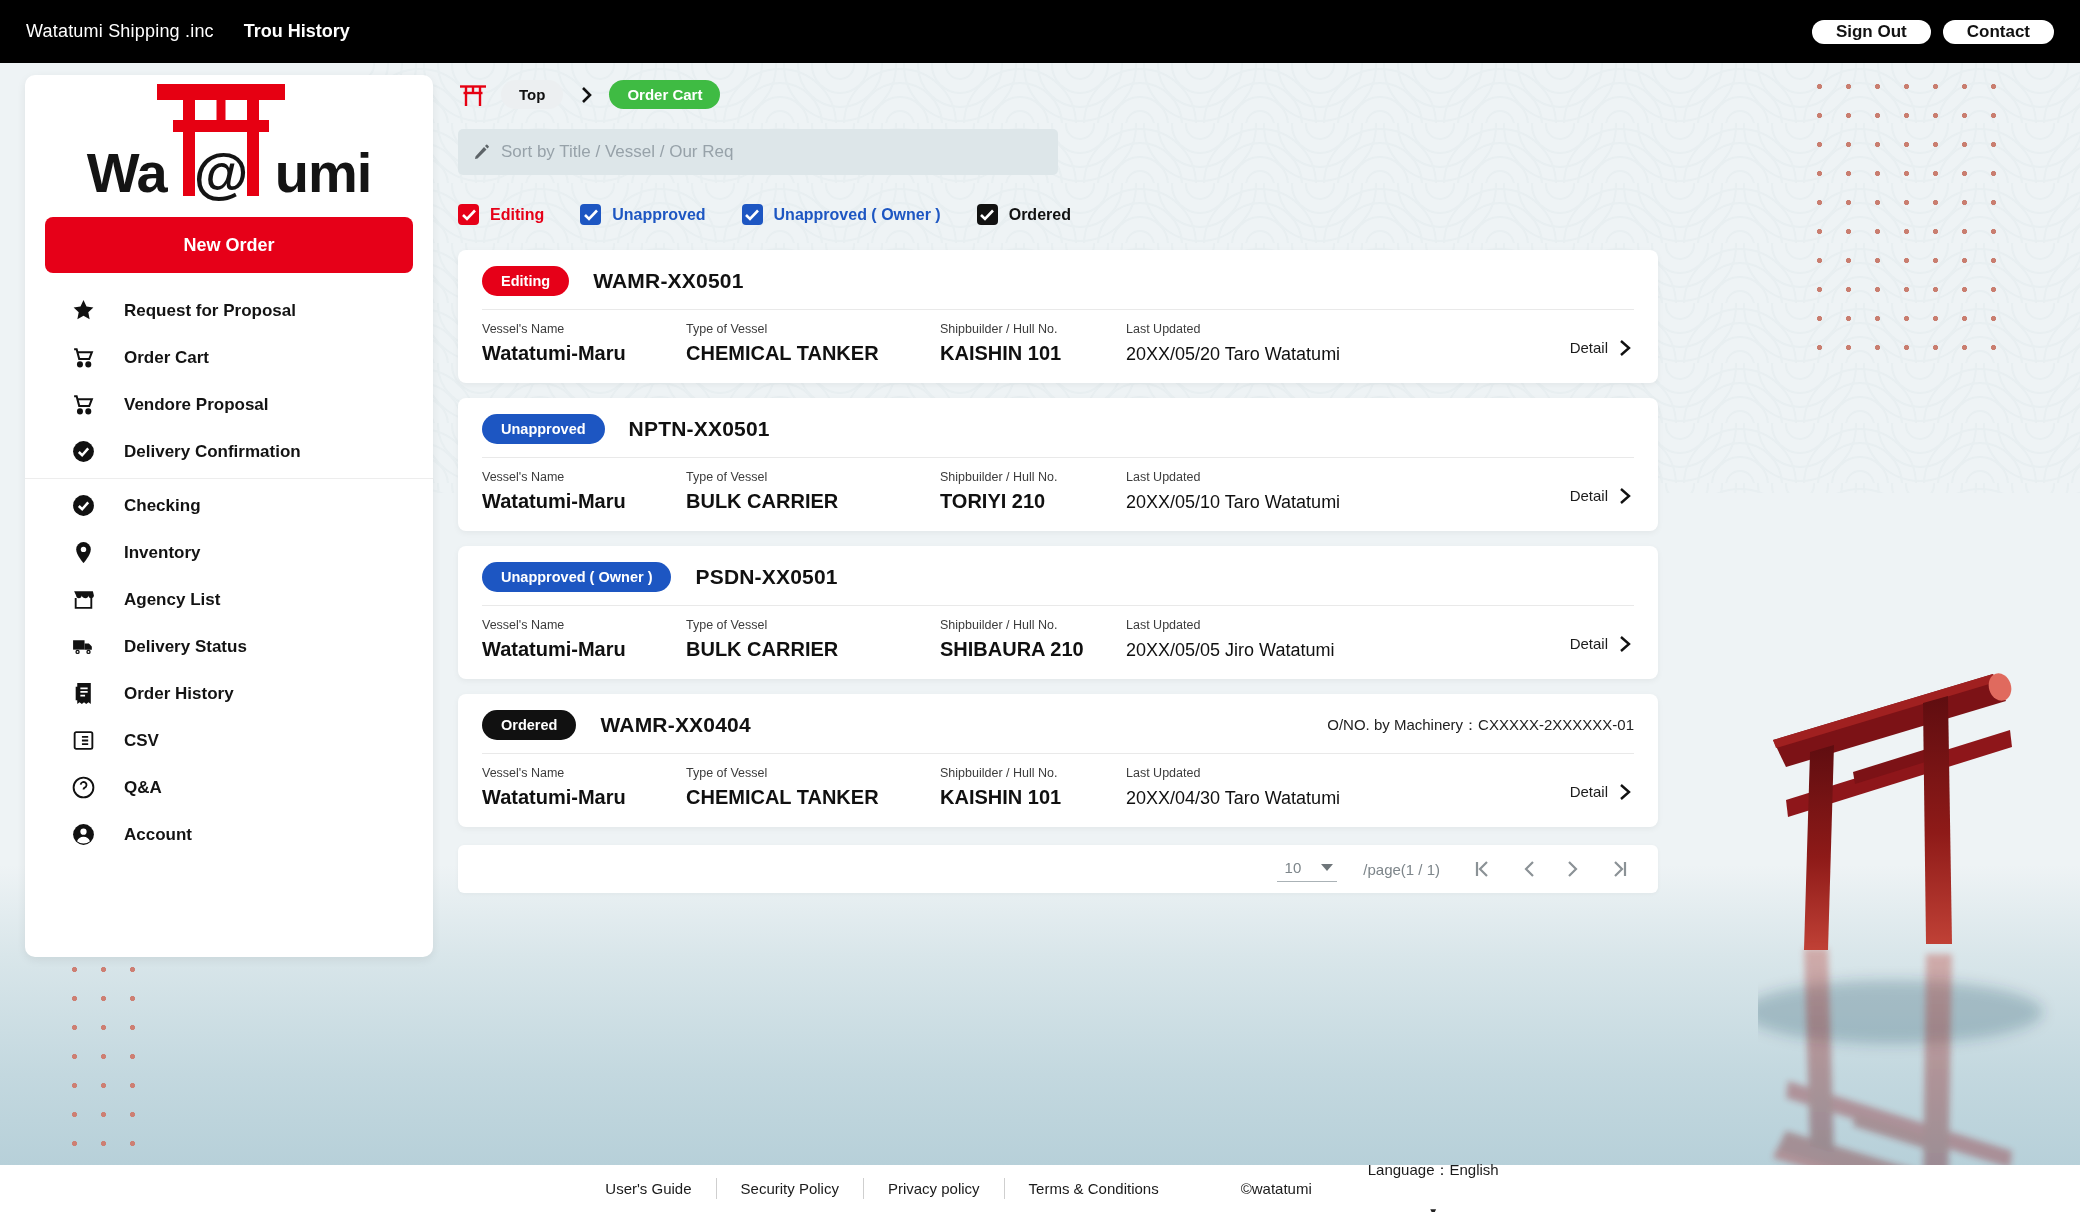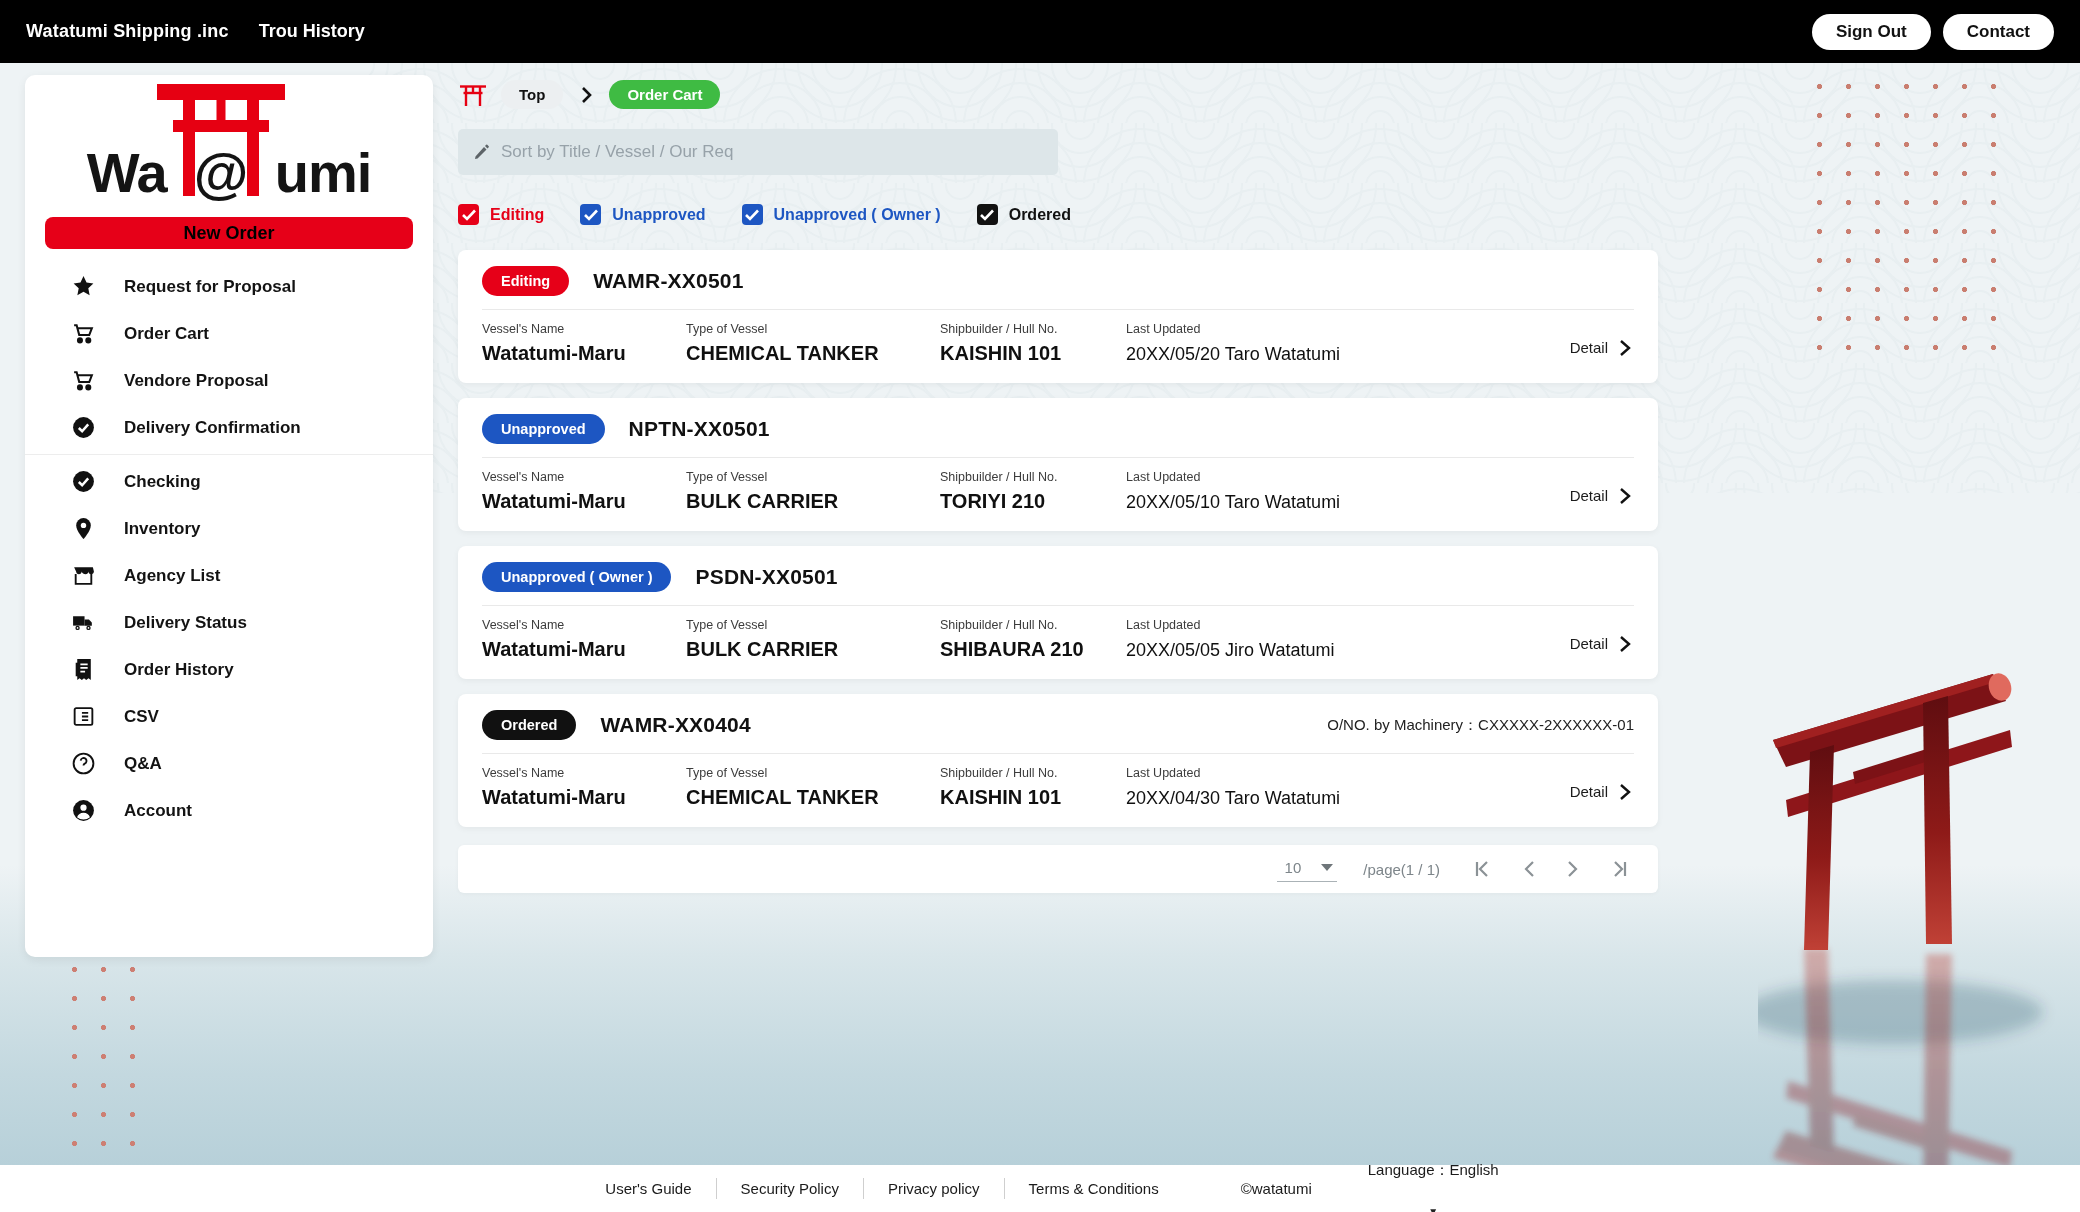--- a/index.html
+++ b/index.html
@@ -6,42 +6,42 @@
   html,body { width:2080px; height:1212px; }
   body {
     font-family:"Liberation Sans", sans-serif;
     background:#eef3f5;
     position:relative;
     overflow:hidden;
     color:#111;
   }
   
   .topbar{position:absolute;top:0;left:0;right:0;height:63px;background:#000;display:flex;align-items:center;padding:0 26px;z-index:30;}
-  .brand{color:#fff;font-weight:700;font-size:18px;letter-spacing:.2px;}
+  .brand{color:#fff;font-weight:400;font-size:18px;letter-spacing:.2px;}
   .top-user{color:#fff;font-weight:700;font-size:18px;margin-left:30px;cursor:pointer;}
   .top-spacer{flex:1;}
-  .pill-btn{background:#fff;color:#111;border:none;border-radius:20px;height:36px;padding:0 24px;font-weight:700;font-size:17px;margin-left:12px;cursor:pointer;font-family:inherit;}
+  .pill-btn{background:#fff;color:#111;border:none;border-radius:20px;height:24px;padding:0 24px;font-weight:700;font-size:17px;margin-left:12px;cursor:pointer;font-family:inherit;}
   
   .stage{position:absolute;top:63px;left:0;right:0;bottom:0;}
   .bg-seigaiha{position:absolute;top:0;left:360px;right:0;height:430px;opacity:.5;pointer-events:none;}
   .bg-water{position:absolute;left:0;right:0;bottom:47px;height:300px;pointer-events:none;
     background:linear-gradient(180deg, rgba(213,228,233,0) 0%, #d9e6ea 30%, #c3d8df 70%, #b7d0d9 100%);}
   .dots-tr{position:absolute;top:9px;right:70px;width:205px;height:278px;pointer-events:none;
     background-image:radial-gradient(circle,#c97e70 2.3px,transparent 2.9px);background-size:29px 29px;}
   .dots-bl{position:absolute;left:60px;bottom:52px;width:96px;height:205px;pointer-events:none;
     background-image:radial-gradient(circle,#cd7f73 2.3px,transparent 2.9px);background-size:29px 29px;}
   .torii-art{position:absolute;right:22px;top:597px;width:300px;height:540px;pointer-events:none;}
   
   .sidebar{position:absolute;left:25px;top:12px;width:408px;height:882px;background:#fff;border-radius:10px;
     box-shadow:0 3px 10px rgba(0,0,0,.07);padding:14px 0 10px;z-index:10;overflow:hidden;}
   .logo{position:relative;height:122px;display:flex;align-items:flex-end;justify-content:center;font-size:56px;font-weight:800;color:#141414;letter-spacing:-1px;padding-bottom:6px;}
   .logo-mid{position:relative;width:108px;display:flex;justify-content:center;}
   .logo-mid .at{position:relative;z-index:2;}
   .logo-torii{position:absolute;left:-16px;top:-62px;width:140px;height:125px;z-index:1;}
-  .new-order{display:block;width:368px;margin:6px auto 0;height:32px;background:#e60018;color:#000000;border:none;border-radius:8px;
+  .new-order{display:block;width:368px;margin:6px auto 0;height:56px;background:#e60018;color:#ffffff;border:none;border-radius:8px;
     font-weight:700;font-size:18px;cursor:pointer;font-family:inherit;}
   .menu{list-style:none;margin-top:14px;}
   .menu li{display:flex;align-items:center;gap:28px;padding:11px 32px 11px 46px;cursor:pointer;}
   .menu .mi{width:25px;height:25px;flex:0 0 25px;display:flex;align-items:center;justify-content:center;}
   .menu .ml{font-weight:700;font-size:17px;color:#131313;}
   .menu-divider{border-top:1px solid #ededed;margin:3px 0;}
   
   .main{position:absolute;left:458px;top:0;width:1200px;z-index:5;}
   .breadcrumb{margin-top:17px;display:flex;align-items:center;gap:13px;}
   .crumb-torii{width:30px;height:26px;}

